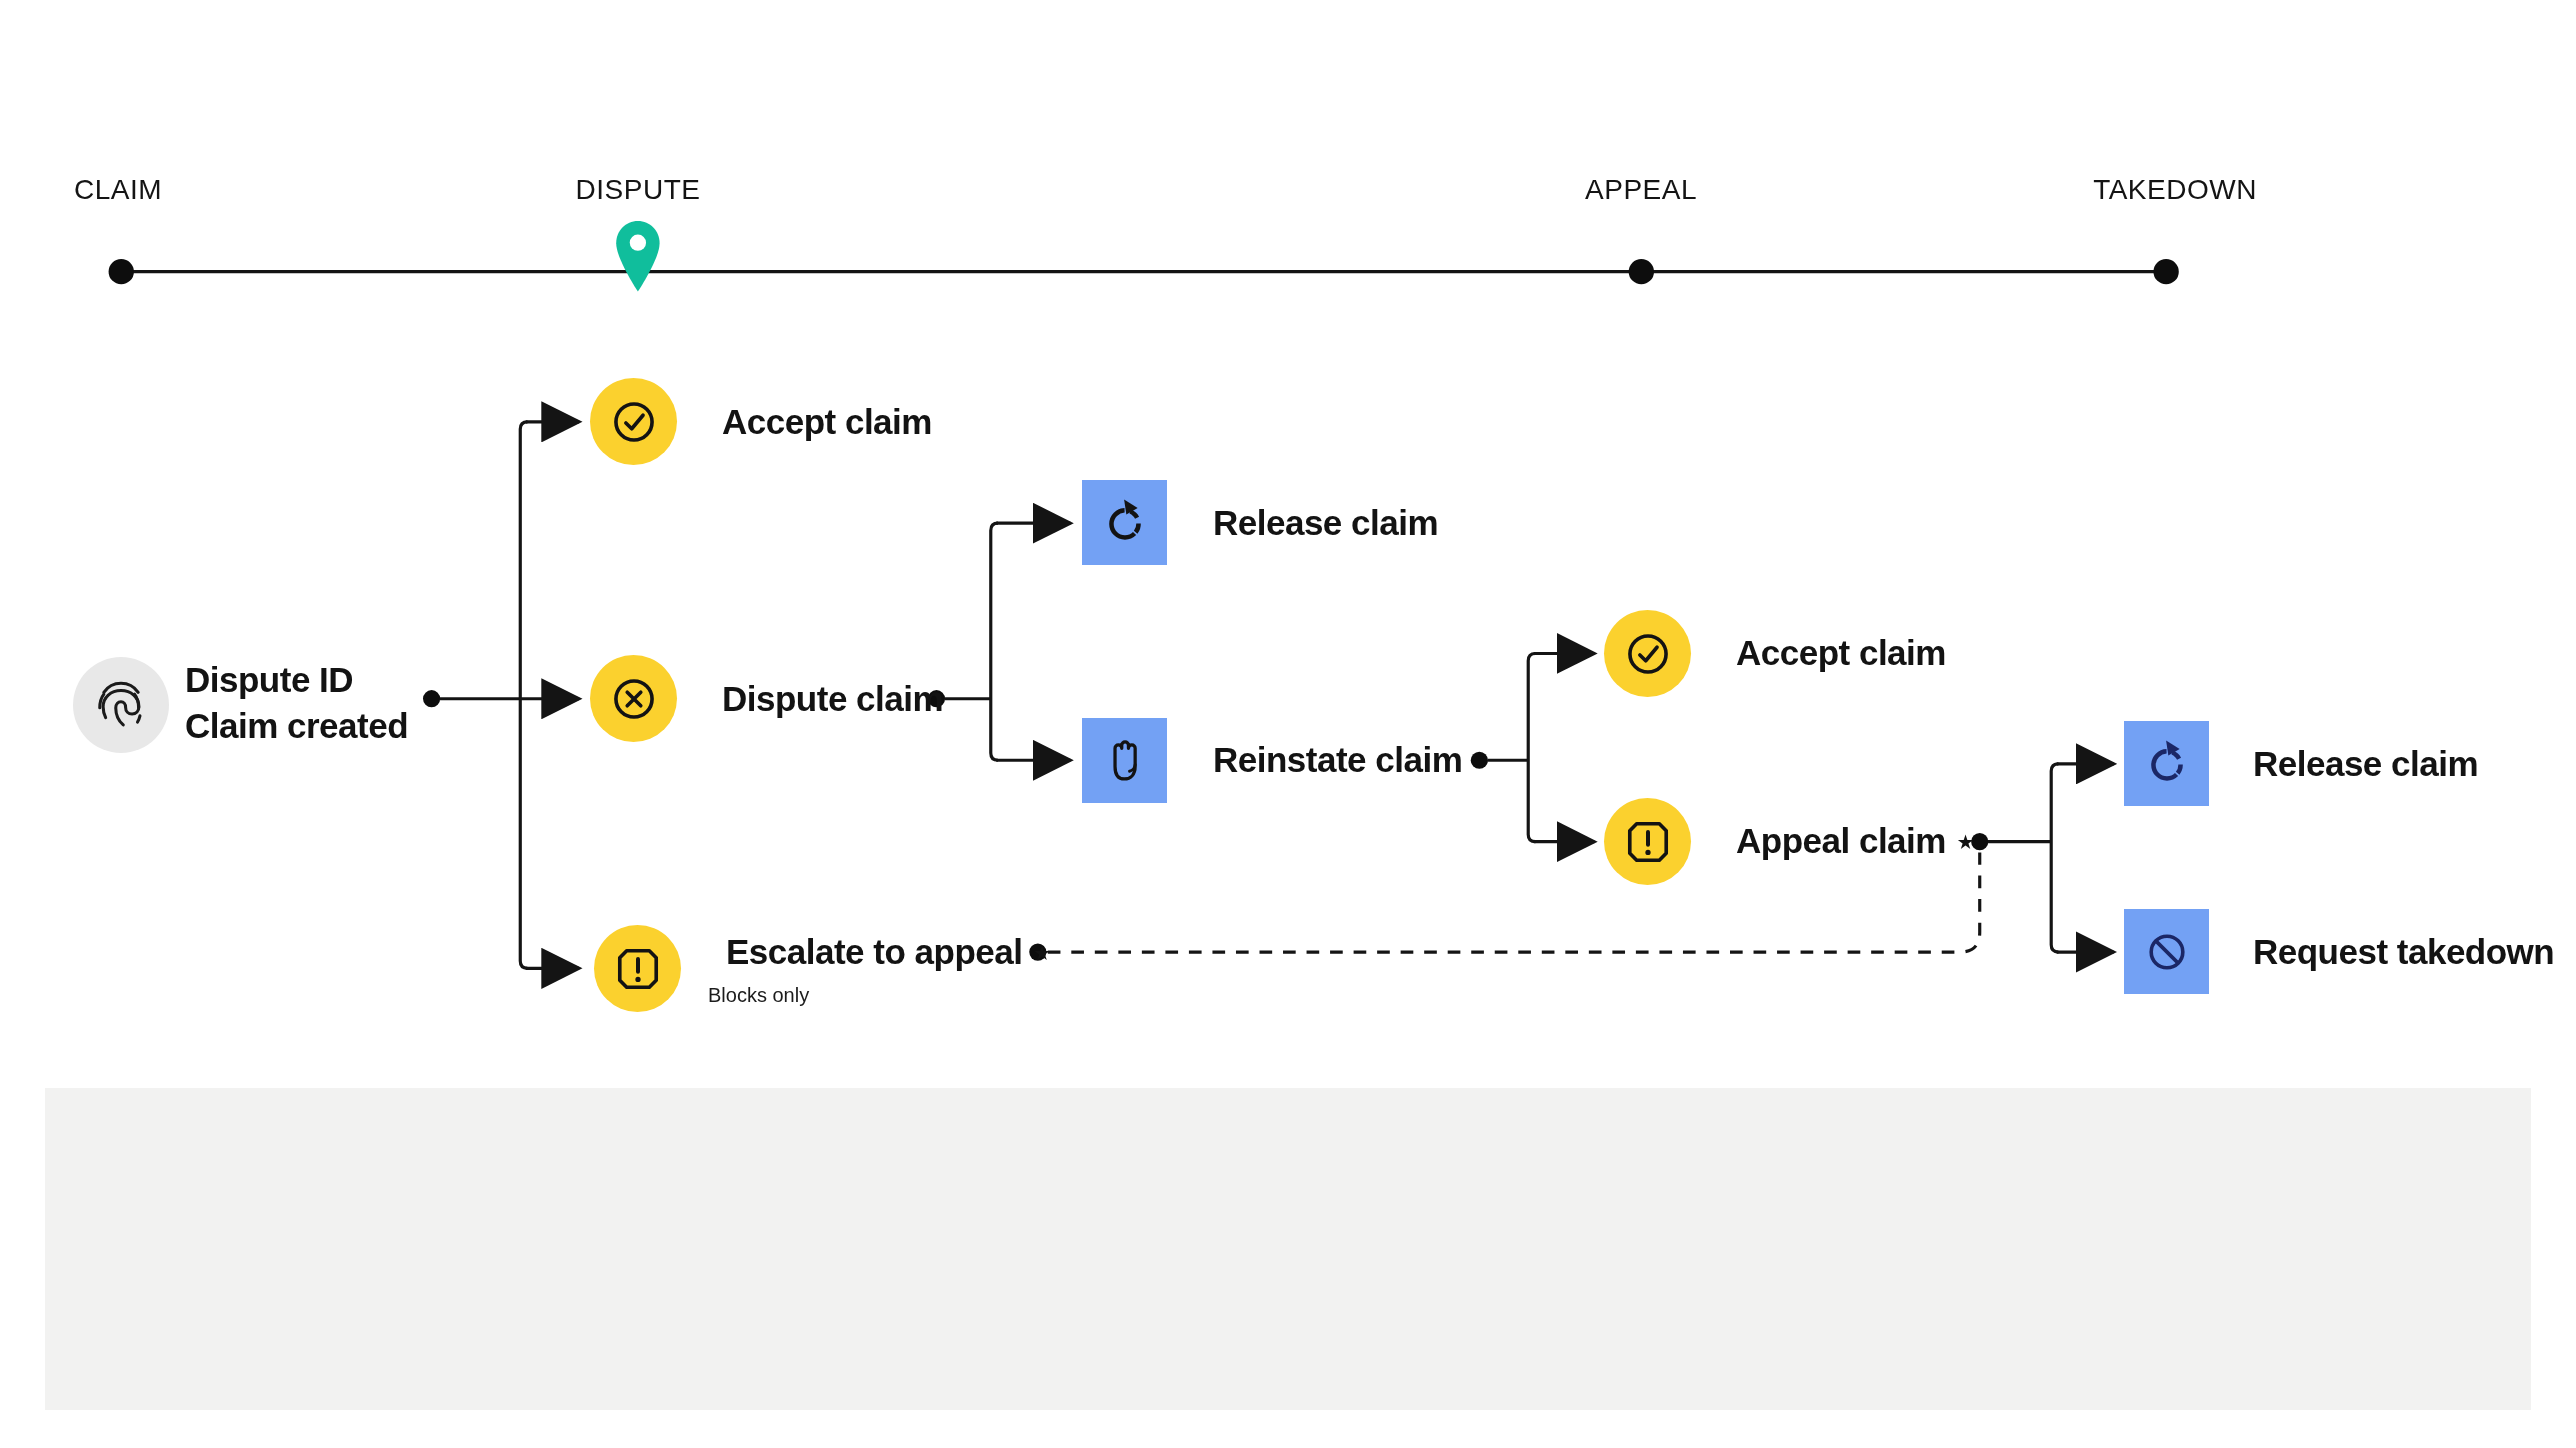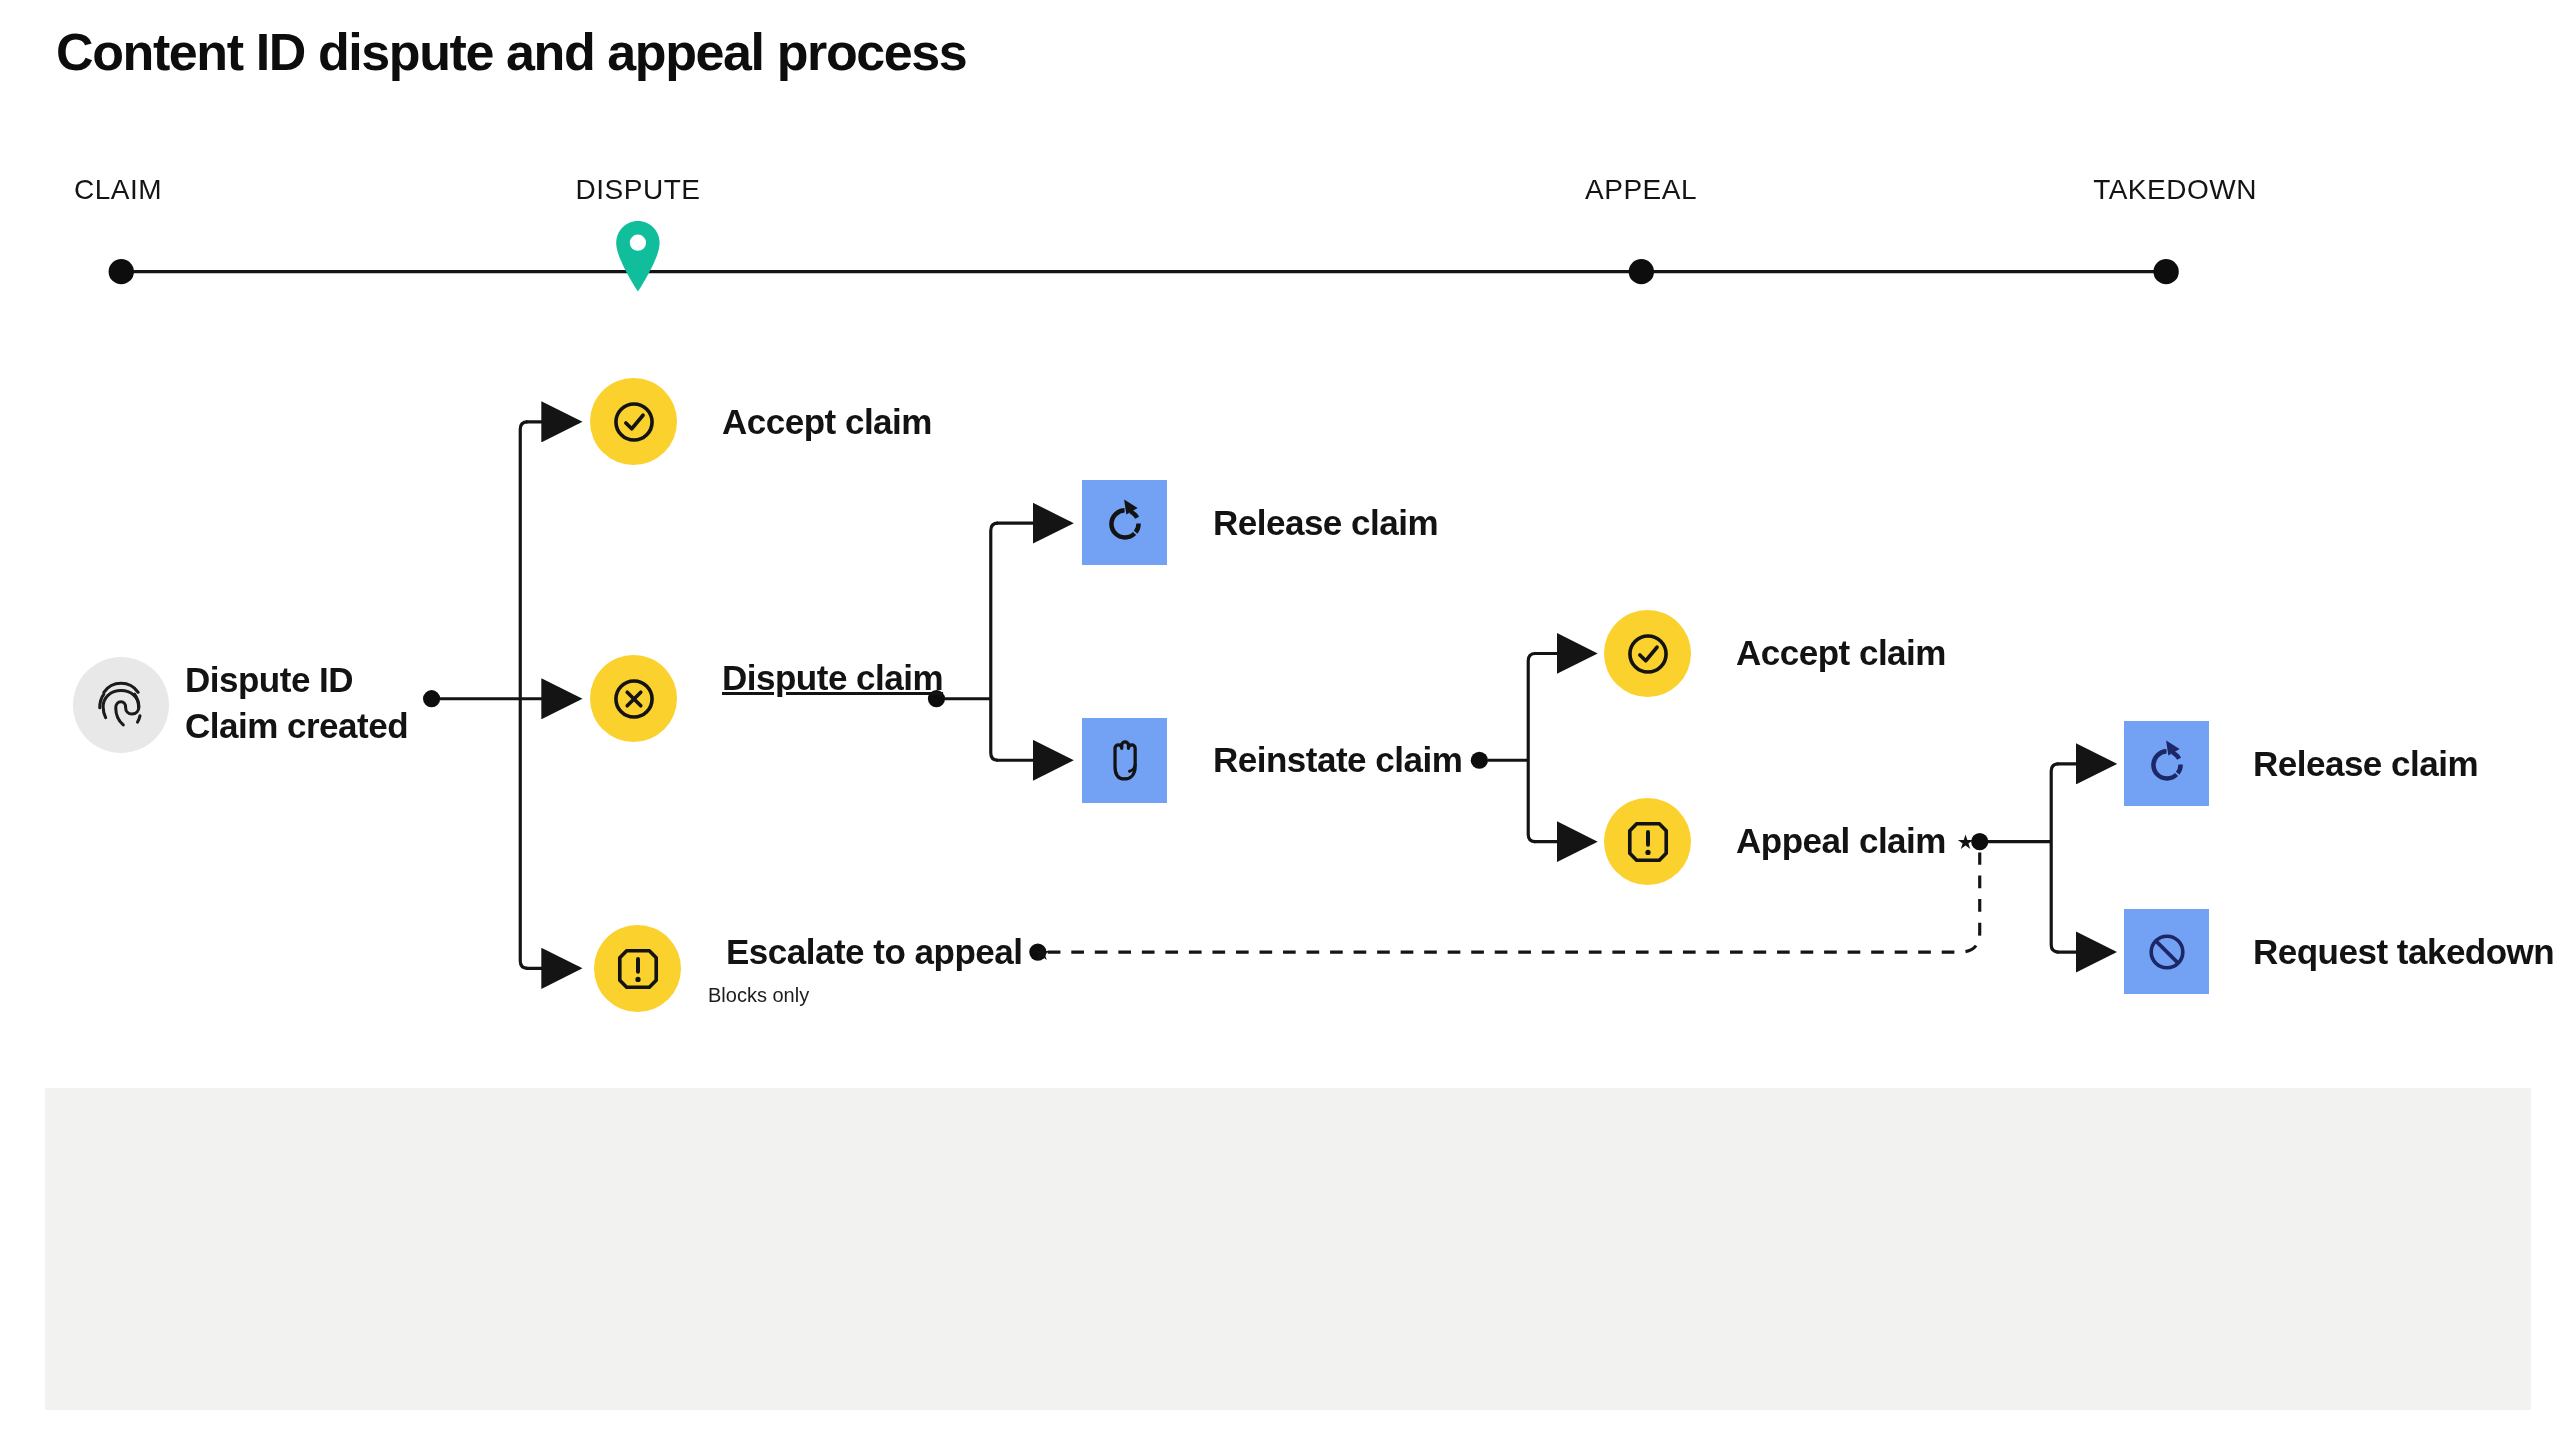--- a/index.html
+++ b/index.html
@@ -32,21 +32,20 @@
   .sub-label{position:absolute;transform:translateY(-50%);font-size:20px;font-weight:400;white-space:nowrap;color:#1c1c1c;}
   .two-line{position:absolute;font-size:35px;font-weight:700;letter-spacing:-0.5px;line-height:46px;white-space:nowrap;color:#131313;}
 
   .legend-box{position:absolute;left:45px;top:1088px;width:2486px;height:322px;background:var(--legend-bg);}
 </style>
 </head>
 <body>
 
 <div class="canvas">
 
-  <h1 class="title">Content ID dispute and appeal process</h1>
 
   <div class="tl-label" style="left:118px;">CLAIM</div>
   <div class="tl-label" style="left:638px;">DISPUTE</div>
   <div class="tl-label" style="left:1641px;">APPEAL</div>
   <div class="tl-label" style="left:2164px;margin-left:11px;">TAKEDOWN</div>
 
   <svg class="conn-svg" viewBox="0 0 2847 1601">
     <defs>
       <marker id="arr" viewBox="0 0 12 12" refX="11" refY="6" markerWidth="13" markerHeight="13" orient="auto">
         <path d="M0 0 L12 6 L0 12 Z" fill="#141414"></path>
@@ -115,21 +114,21 @@
     </svg>
   </div>
   <div class="node-label" style="left:702px;top:422px;">Accept claim</div>
 
   <div class="node-icon ycircle" style="left:590px;top:655px;">
     <svg width="56" height="56" viewBox="0 0 62 62">
       <circle cx="31" cy="31" r="20" fill="none" stroke="#131313" stroke-width="4"></circle>
       <path d="M23.5 23.5 L38.5 38.5 M38.5 23.5 L23.5 38.5" stroke="#131313" stroke-width="4" stroke-linecap="round"></path>
     </svg>
   </div>
-  <div class="node-label" style="left:702px;top:678px;text-decoration:underline;">Dispute claim</div>
+  <div class="node-label" style="left:702px;top:699px;">Dispute claim</div>
 
   <div class="node-icon ycircle" style="left:594px;top:925px;">
     <svg width="58" height="58" viewBox="0 0 64 64">
       <polygon points="44.5,11.9 52.1,19.5 52.1,44.5 44.5,52.1 19.5,52.1 11.9,44.5 11.9,19.5 19.5,11.9" fill="none" stroke="#131313" stroke-width="4" stroke-linejoin="round"></polygon>
       <line x1="32" y1="21" x2="32" y2="35" stroke="#131313" stroke-width="4.4" stroke-linecap="round"></line>
       <circle cx="32" cy="43.5" r="2.9" fill="#131313"></circle>
     </svg>
   </div>
   <div class="node-label" style="left:706px;top:952px;">
     <span>Escalate to appeal</span><span class="star">⋆</span>

